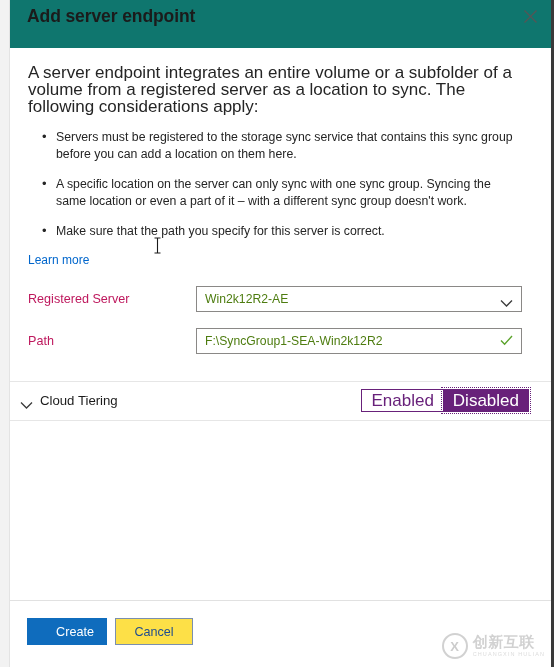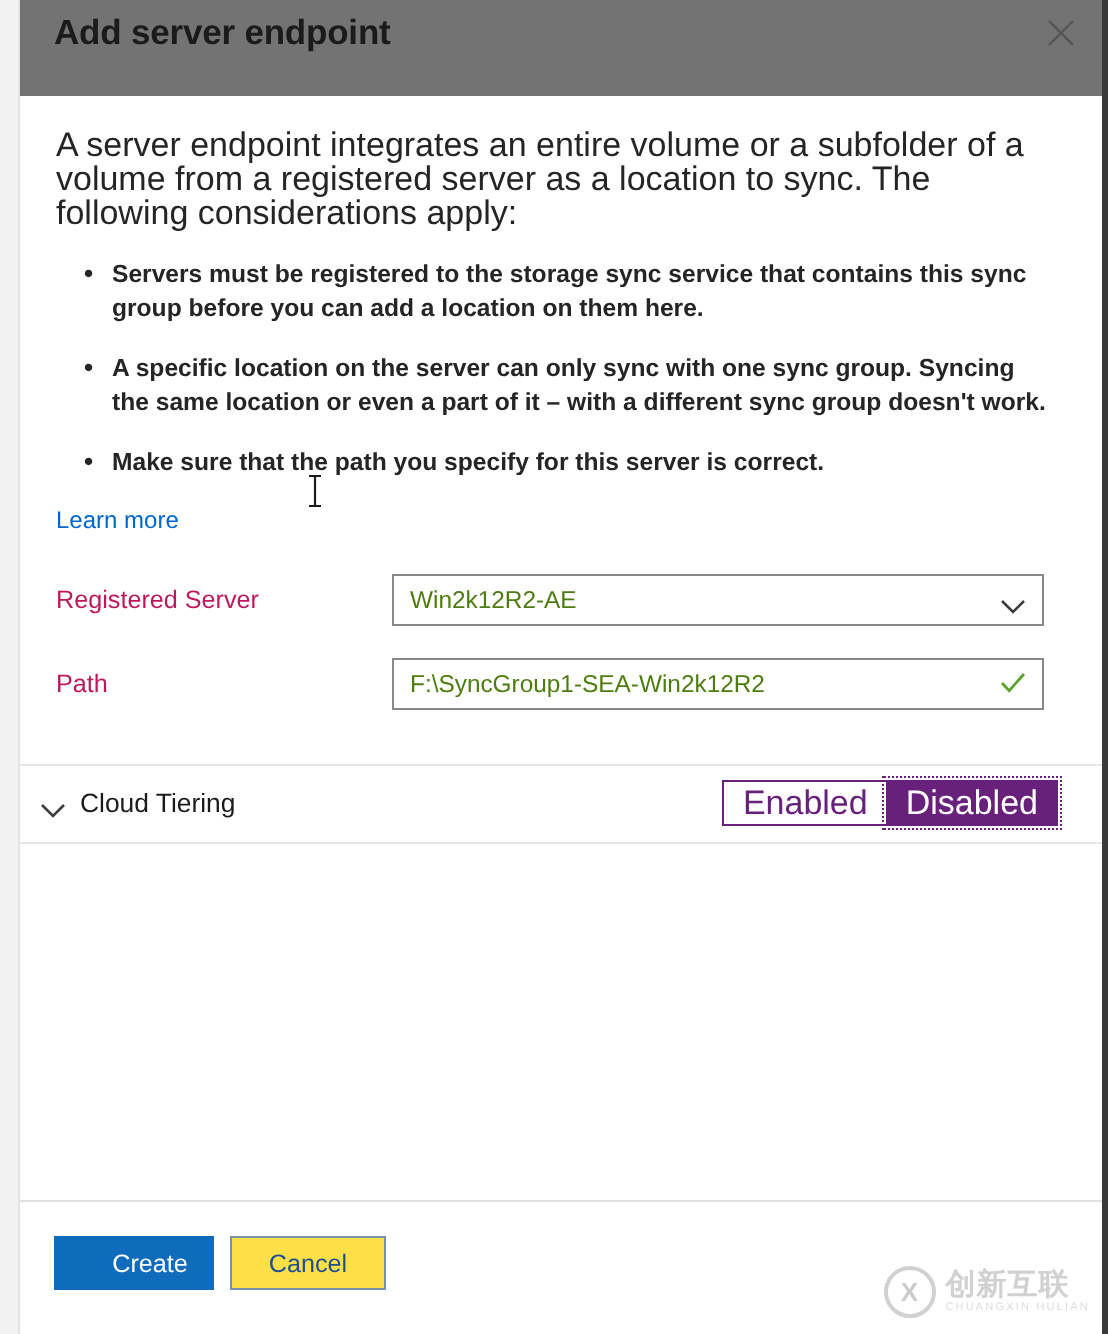--- a/index.html
+++ b/index.html
@@ -46,21 +46,21 @@
     background: #ffffff;
     display: flex;
     flex-direction: column;
   }
 
   
   .blade-header {
     position: relative;
     height: 48px;
     flex: 0 0 48px;
-    background: #737373;
+    background: #0f766e;
   }
   .blade-title {
     position: absolute;
     left: 17px;
     top: 6px;
     font-size: 17.5px;
     font-weight: bold;
     color: #1b1b1b;
     letter-spacing: -0.1px;
   }
@@ -97,21 +97,20 @@
     padding: 0 0 0 28px;
     list-style: none;
   }
   ul.considerations li {
     position: relative;
     font-size: 12.3px;
     line-height: 17px;
     color: #252525;
     margin-bottom: 13px;
     padding-right: 10px;
-    font-weight: bold;
   }
   ul.considerations li:last-child { margin-bottom: 0; }
   ul.considerations li::before {
     content: "\2022";
     position: absolute;
     left: -14px;
     top: -1px;
     font-size: 13px;
     color: #252525;
   }

